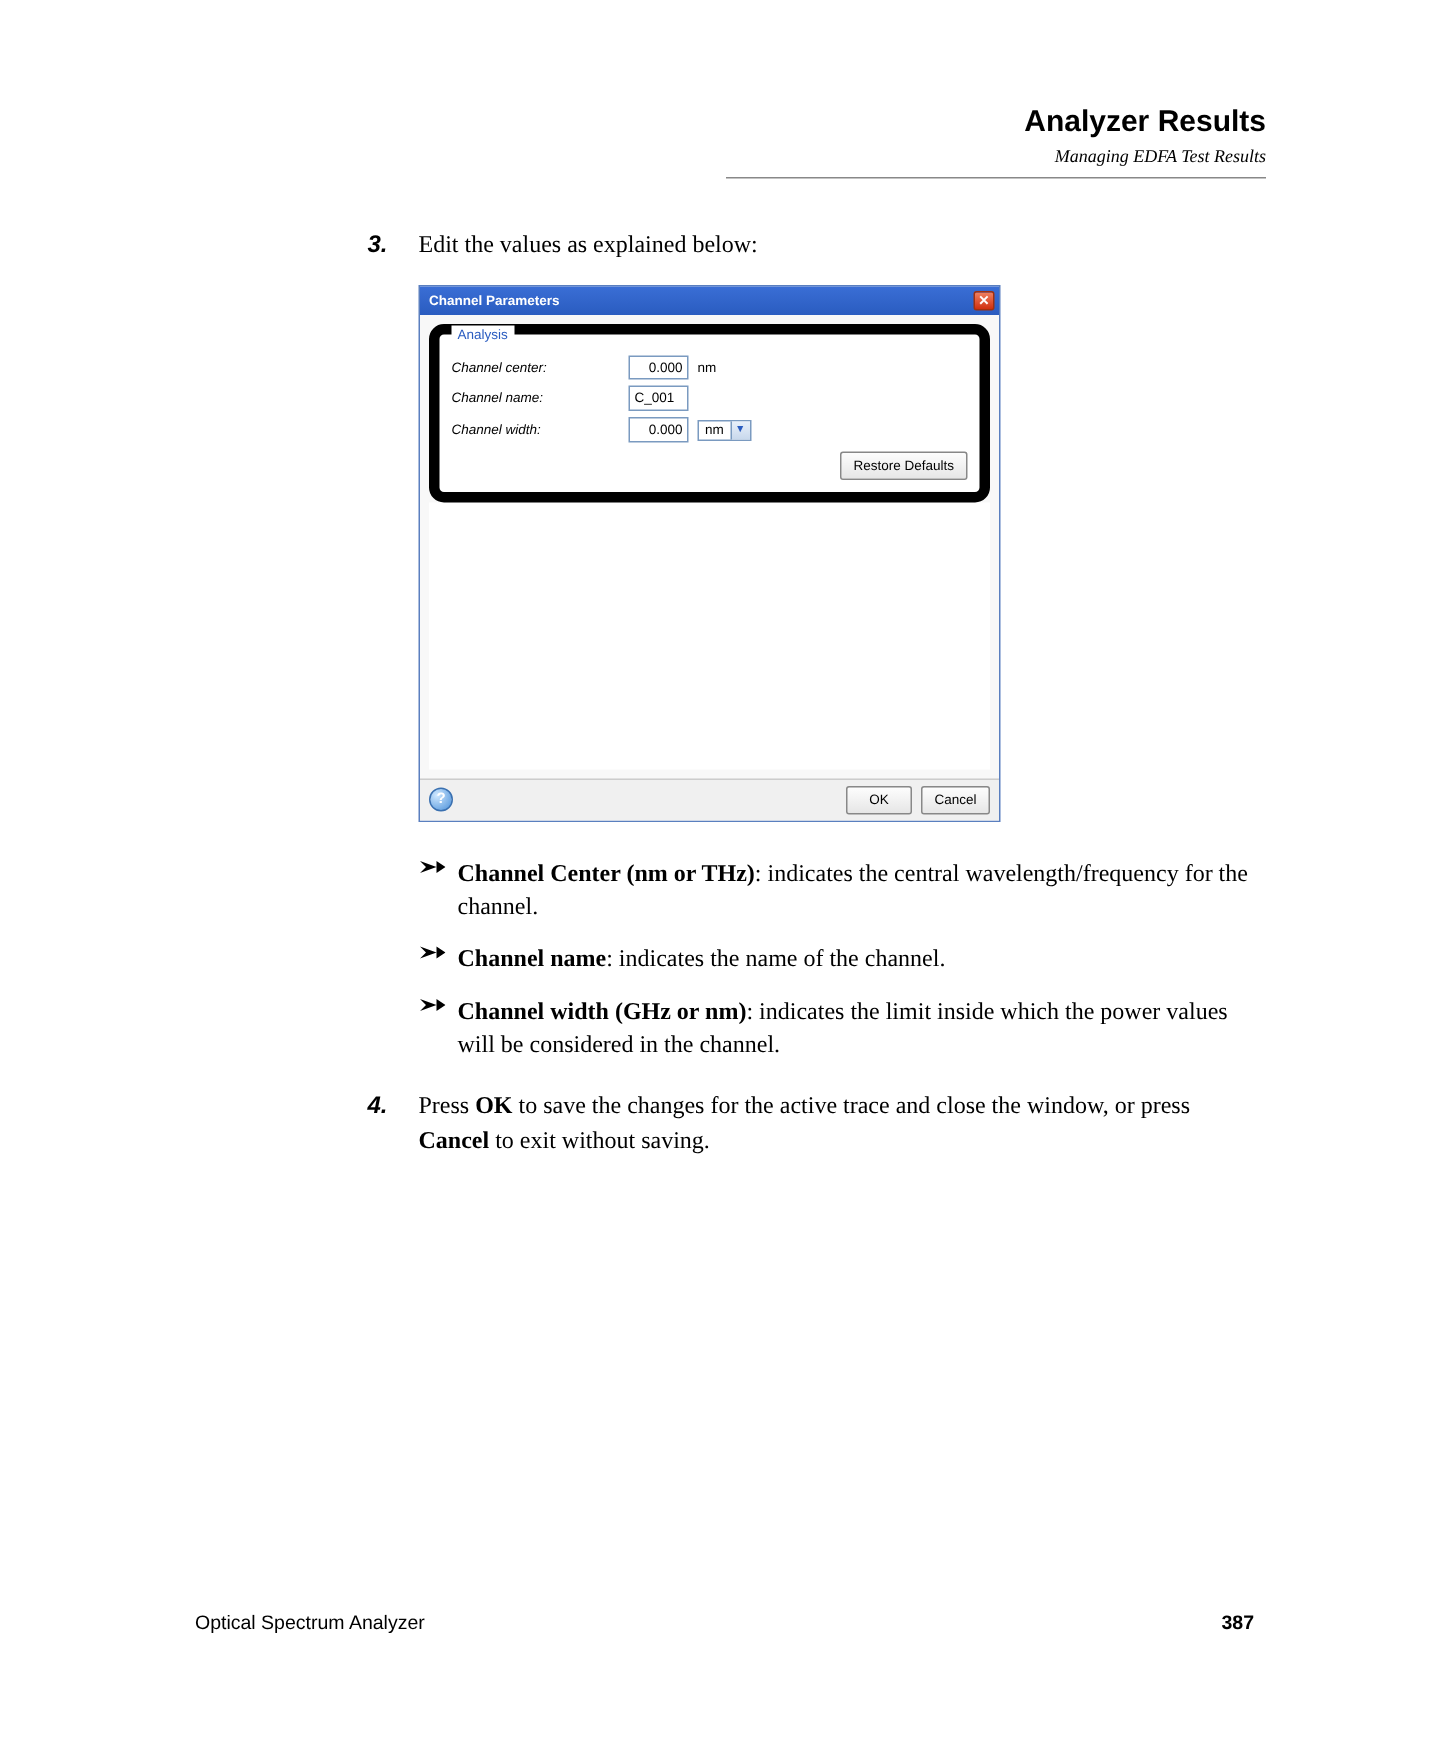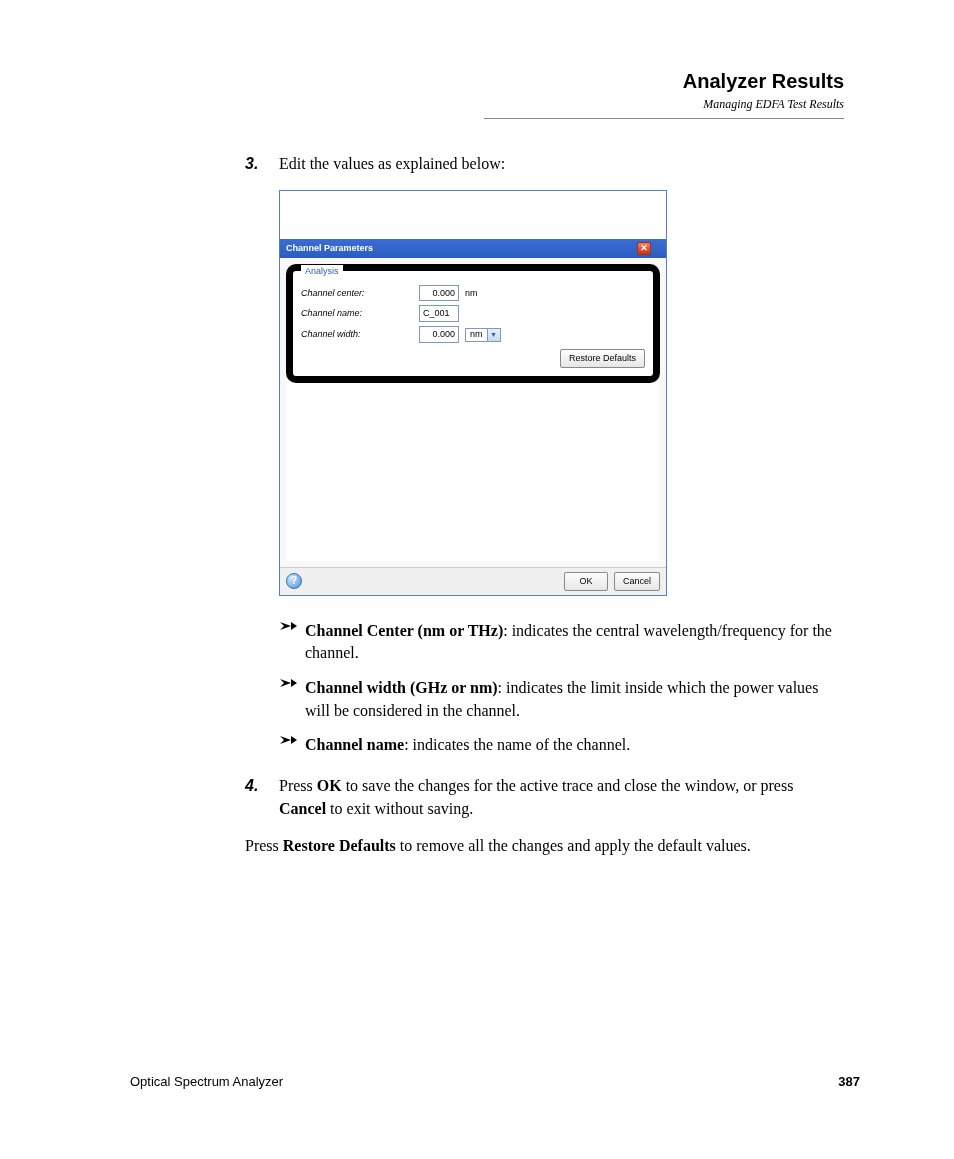--- a/index.html
+++ b/index.html
@@ -60,25 +60,24 @@
     border: 1px solid #5a7fbf;
     background: #fff;
     font-family: Tahoma, Arial, sans-serif;
     font-size: 9px;
     color: #000;
   }
   .titlebar {
     background: linear-gradient(to bottom, #3a6ed5, #2a5cc0);
     color: #fff;
     font-weight: bold;
-    padding: 3px 15px 3px 6px;
+    padding: 3px 3px 3px 6px;
     display: flex;
     justify-content: space-between;
     align-items: center;
-    margin-top: 48px;
   }
   .close-btn {
     width: 14px; height: 13px;
     background: linear-gradient(to bottom, #f08060, #d03010);
     border: 1px solid #a03010;
     color: #fff;
     display: flex; align-items: center; justify-content: center;
     font-size: 9px; font-weight: bold;
     border-radius: 2px;
   }
@@ -176,21 +175,21 @@
     width: 26px; flex-shrink: 0;
     font-family: Arial, sans-serif;
   }
   .bullet-marker svg { display: block; }
   .bullet-body { flex: 1; }
   .para { margin-top: 4px; }
   .footer {
     position: absolute;
     bottom: 70px;
     left: 130px;
-    right: 94px;
+    right: 118px;
     display: flex;
     justify-content: space-between;
     font-size: 13px;
   }
   .footer-product { font-family: Arial, Helvetica, sans-serif; }
   .footer-page { font-family: Arial, Helvetica, sans-serif; font-weight: bold; }
   b { font-weight: bold; }
 </style>
 </head>
 <body>
@@ -264,45 +263,42 @@
           <b>Channel Center (nm or THz)</b><span>: indicates the central wavelength/frequency for the channel.</span>
         </div>
       </div>
       <div class="bullet">
         <div class="bullet-marker">
           <svg width="18" height="12" viewBox="0 0 18 12">
               <path d="M1 2 L12 6 L1 10 L5 6 Z M12 2 L18 6 L12 10 Z" fill="#000"></path>
             </svg>
         </div>
         <div class="bullet-body">
-          <b>Channel width (GHz or nm)</b><span>: indicates the limit inside which the power values will be considered in the channel.</span>
+          <b>Channel name</b><span>: indicates the name of the channel.</span>
         </div>
       </div>
       <div class="bullet">
         <div class="bullet-marker">
           <svg width="18" height="12" viewBox="0 0 18 12">
               <path d="M1 2 L12 6 L1 10 L5 6 Z M12 2 L18 6 L12 10 Z" fill="#000"></path>
             </svg>
         </div>
         <div class="bullet-body">
-          <b>Channel name</b><span>: indicates the name of the channel.</span>
+          <b>Channel width (GHz or nm)</b><span>: indicates the limit inside which the power values will be considered in the channel.</span>
         </div>
       </div>
     </div>
 
     <div class="step">
       <div class="step-num">4.</div>
       <div class="step-body">
         <span>Press </span><b>OK</b><span> to save the changes for the active trace and close the window, or press </span><b>Cancel</b><span> to exit without saving.</span>
       </div>
     </div>
 
-    <div class="para">
-      <span>Press </span><b>Restore Defaults</b><span> to remove all the changes and apply the default values.</span>
-    </div>
 
   </div>
 </div>
 
 <div class="footer">
   <span class="footer-product">Optical Spectrum Analyzer</span>
   <span class="footer-page">387</span>
 </div>
 
 </body></html>

